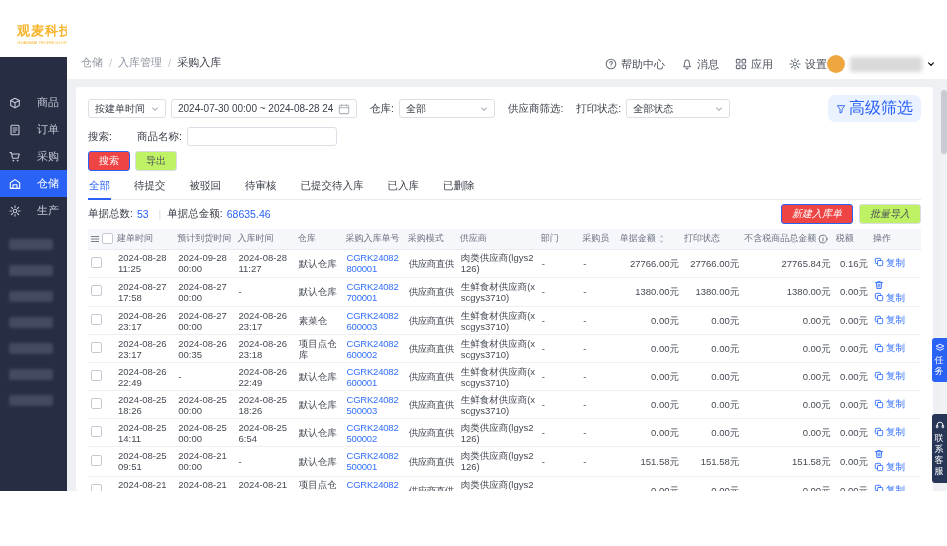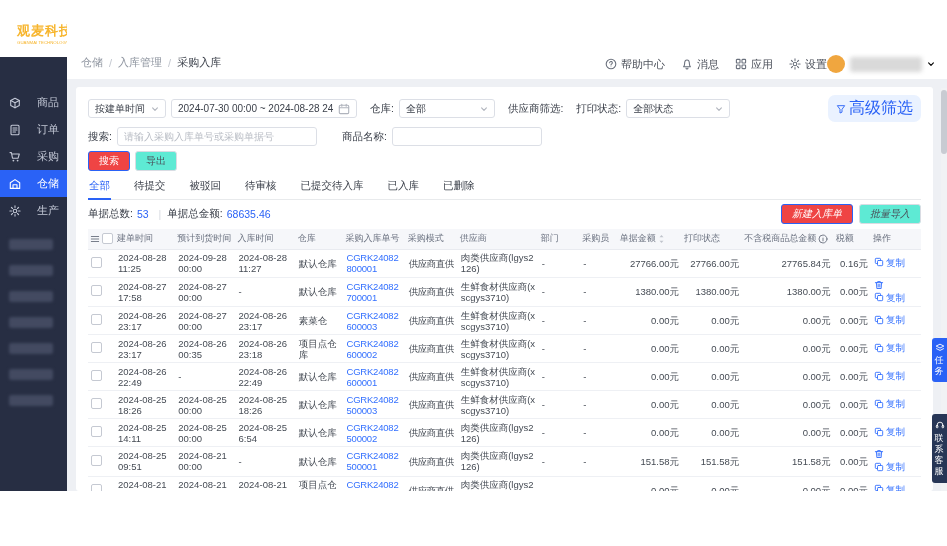--- a/index.html
+++ b/index.html
@@ -47,21 +47,21 @@
   .sel.w-date { width:186px; }
   .sel.w-wh { width:96px; }
   .sel.w-sup { width:112px; }
   .sel.w-print { width:104px; }
   .sel.ph > span:first-child { color:#b4b8c0; }
   .inp { height:19px; border:1px solid #dcdfe6; border-radius:3px; padding:0 6px; font-size:10px; color:#3c414b; outline:none; }
   .inp::placeholder { color:#b9bdc5; }
   .inp.w-search { width:200px; }
   .inp.w-prod { width:150px; }
   .advanced { margin-left:auto; display:inline-flex; align-items:center; gap:3px; color:#2a62f6; font-size:16px; background:#eaf2ff; padding:3px 8px; border-radius:7px; cursor:pointer; white-space:nowrap; }
-  .btn { height:20px; padding:0 10px; font-size:10px; border:1px solid #d9dce3; background:#5eead4; color:#4a4f59; border-radius:3px; cursor:pointer; }
+  .btn { height:20px; padding:0 10px; font-size:10px; border:1px solid #d9dce3; background:#bef264; color:#4a4f59; border-radius:3px; cursor:pointer; }
   .btn.primary { background:#ef4444; border-color:#2a62f6; color:#fff; }
 
   .tabs { display:flex; gap:22px; margin-top:4px; border-bottom:1px solid #e8eaec; font-size:10.5px; color:#3c414b; }
   .tab { padding:4px 1px 5px; cursor:pointer; white-space:nowrap; }
   .tab.active { color:#2a62f6; border-bottom:2px solid #2a62f6; margin-bottom:-1px; }
 
   .sumrow { display:flex; align-items:center; margin-top:3px; height:21px; font-size:10.5px; color:#3c414b; }
   .sum-val { color:#2a62f6; margin:0 4px; }
   .sum-div { color:#d8dbe1; margin:0 6px; }
   .sumrow .spacer { flex:1; }
@@ -294,21 +294,20 @@
                 <svg viewBox="0 0 12 12" fill="none" stroke="currentColor" stroke-width="1.1" stroke-linejoin="round">
                   <path d="M1.6 2h8.8L7.2 6.4v3.4l-2.4 1V6.4z"></path>
                 </svg>
               </span>
             <span>高级筛选</span>
           </div>
         </div>
 
         <div class="frow">
           <span class="flabel" style="margin-left:0;">搜索:</span>
-          <input class="inp w-search" placeholder="请输入采购入库单号或采购单据号" style="">
           <span class="flabel" style="margin-left:20px;">商品名称:</span>
           <input class="inp w-prod" style="">
         </div>
 
         <div class="frow">
           <button class="btn primary">搜索</button>
           <button class="btn">导出</button>
         </div>
 
         <div class="tabs" id="tabs">

